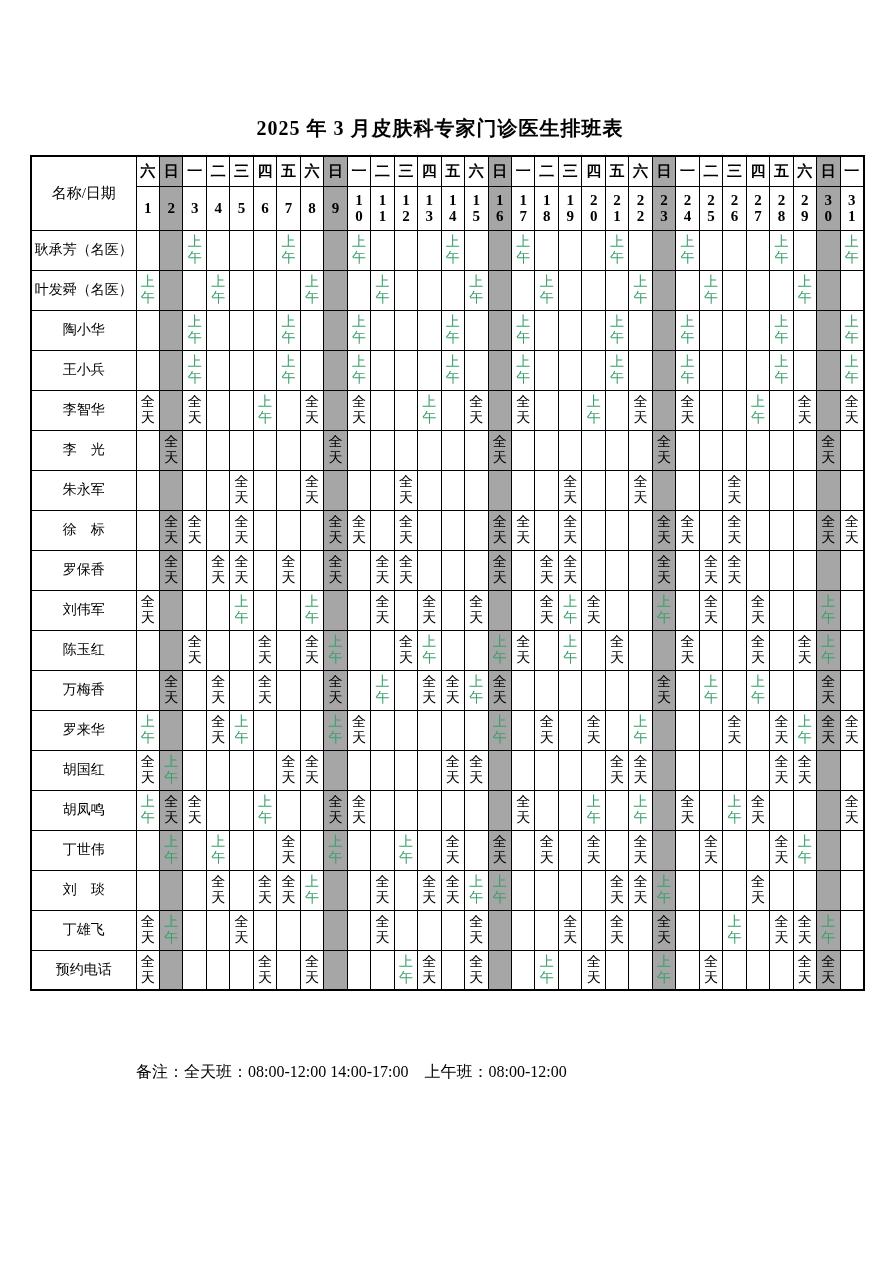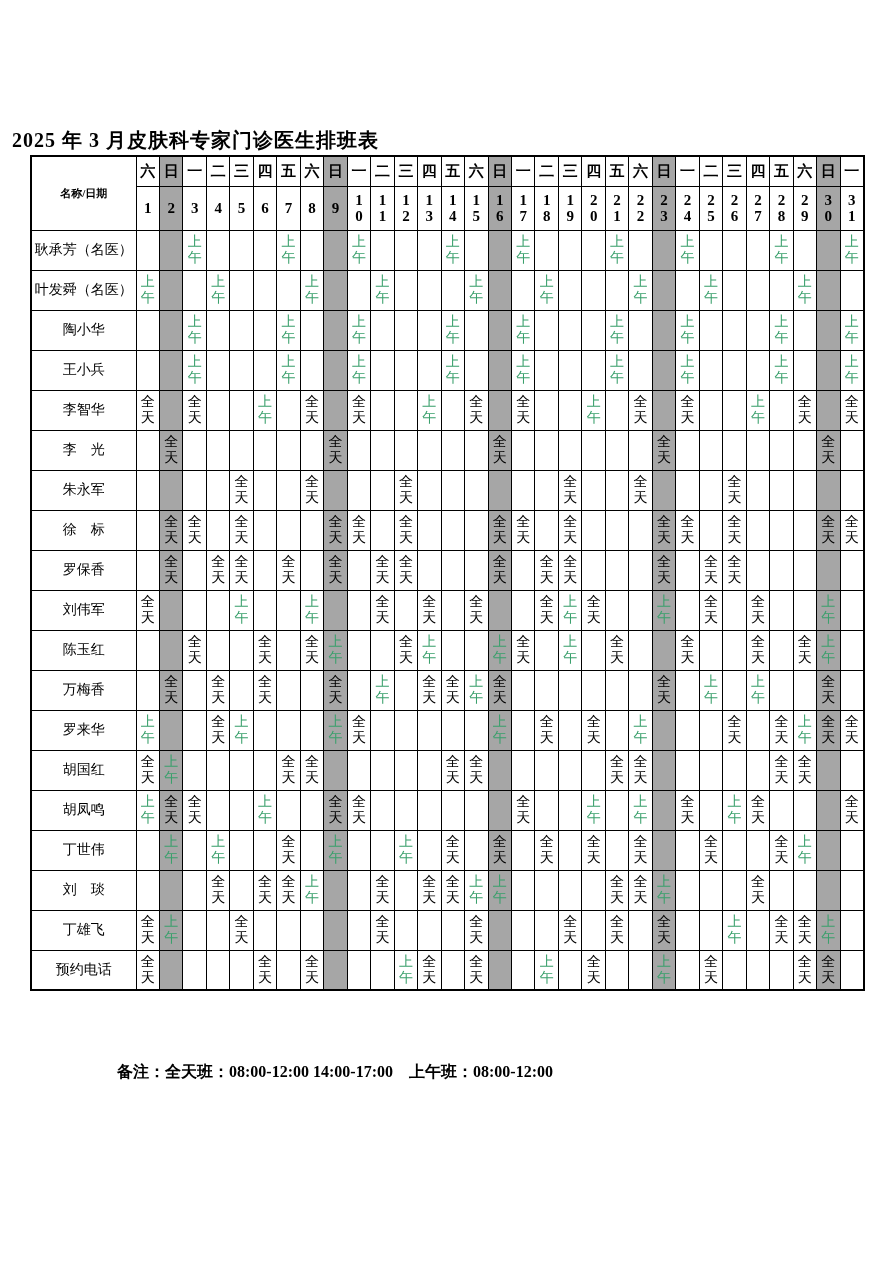--- a/index.html
+++ b/index.html
@@ -5,23 +5,23 @@
   html,body{margin:0;padding:0;}
   body{
     width:892px;height:1262px;
     background:#ffffff;
     font-family:"Liberation Serif","DejaVu Serif",serif;
     color:#000;
     position:relative;
   }
   .page{position:absolute;top:0;left:0;width:892px;height:1262px;}
   h1.title{
-    margin:12px;
+    margin:0;
     position:absolute;top:115px;left:0;width:880px;
-    text-align:left;
+    text-align:center;
     font-size:20px;font-weight:bold;
     letter-spacing:1px;
   }
   table.sched{
     position:absolute;top:155px;left:30px;
     width:835px;
     border-collapse:collapse;
     table-layout:fixed;
     border:2px solid #000;
   }
@@ -29,31 +29,31 @@
     border:1px solid #000;
     padding:0;
     text-align:center;
     vertical-align:middle;
     overflow:hidden;
   }
   col.namecol{width:105px;}
   tr.wdrow{height:30px;}
   tr.daterow{height:44px;}
   tbody tr{height:40px;}
-  th.corner{font-size:11px;font-weight:bold;}
+  th.corner{font-size:15px;font-weight:normal;}
   th.wd{font-size:15px;font-weight:bold;}
   th.date{font-size:15px;font-weight:bold;line-height:1.1;white-space:pre-line;}
   td.name{font-size:14px;font-weight:normal;}
   td.shift{font-size:14px;line-height:1.15;white-space:pre-line;}
   .sun{background:var(--gray,#a6a6a6);}
   td.shift.m{color:var(--green,#3aa06c);}
   td.shift.f{color:#000;}
   .notes{
-    position:absolute;top:1002px;left:117px;
-    font-size:16px;font-weight:bold;
+    position:absolute;top:1002px;left:136px;
+    font-size:16px;font-weight:normal;
     line-height:1.75;
     white-space:pre;
   }
   .notes .line2{padding-left:55px;}
 </style>
 </head>
 <body>
 
 <div class="page">
   <h1 class="title">2025 年 3 月皮肤科专家门诊医生排班表</h1>

